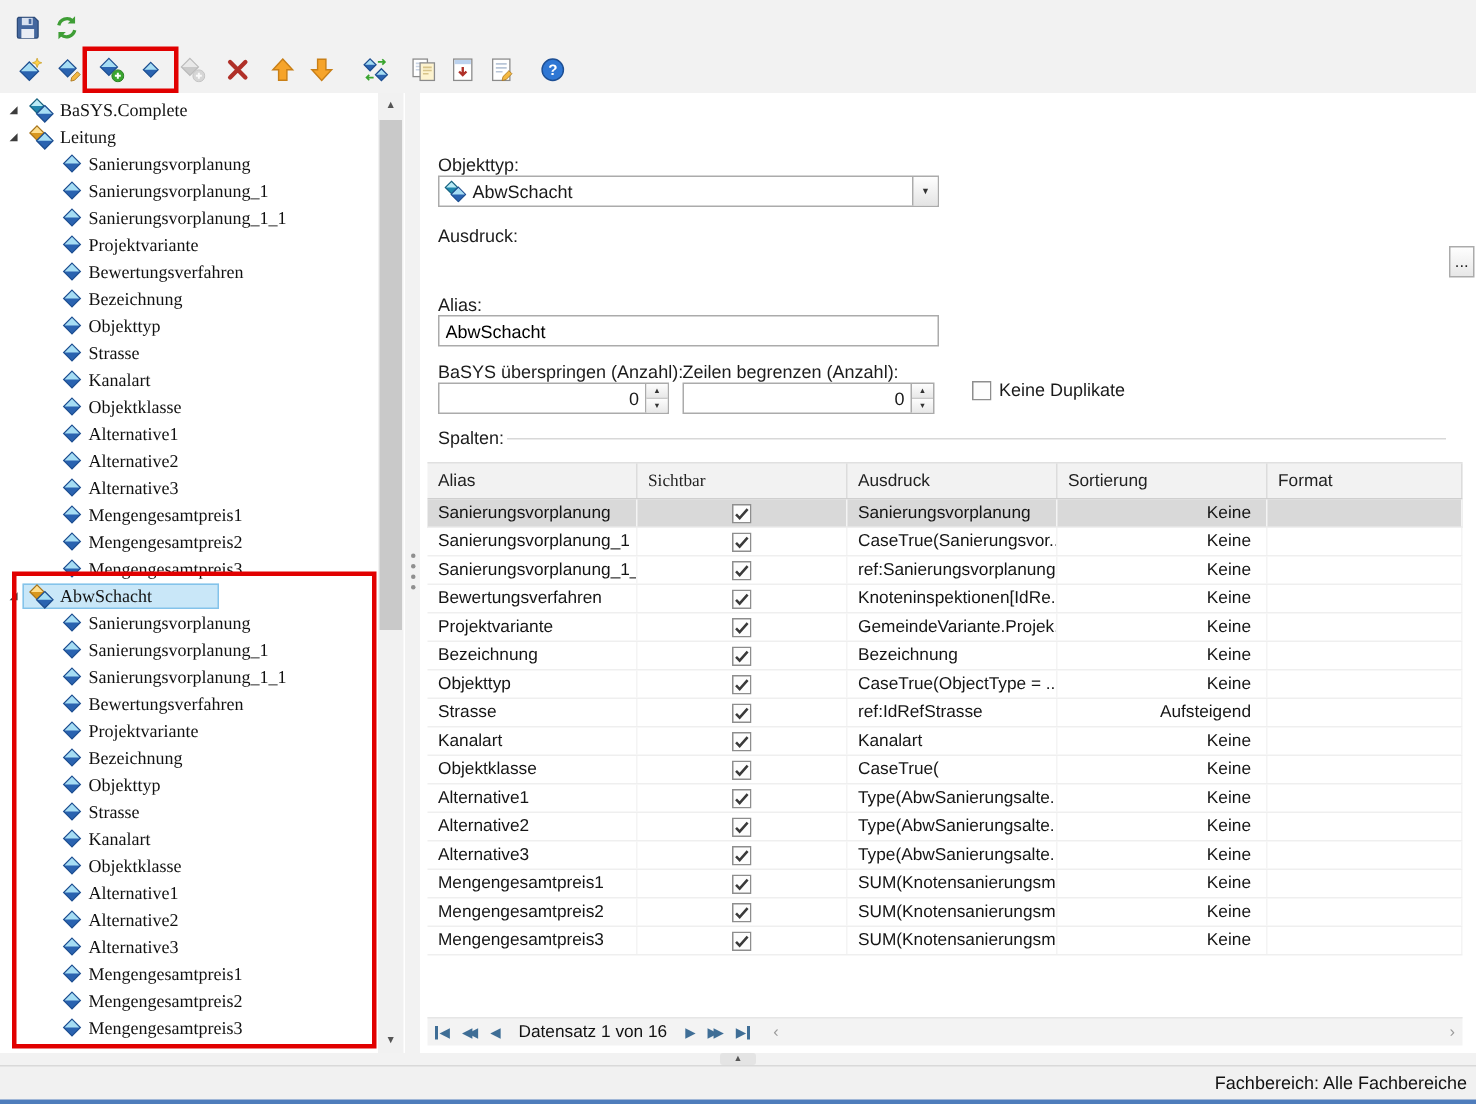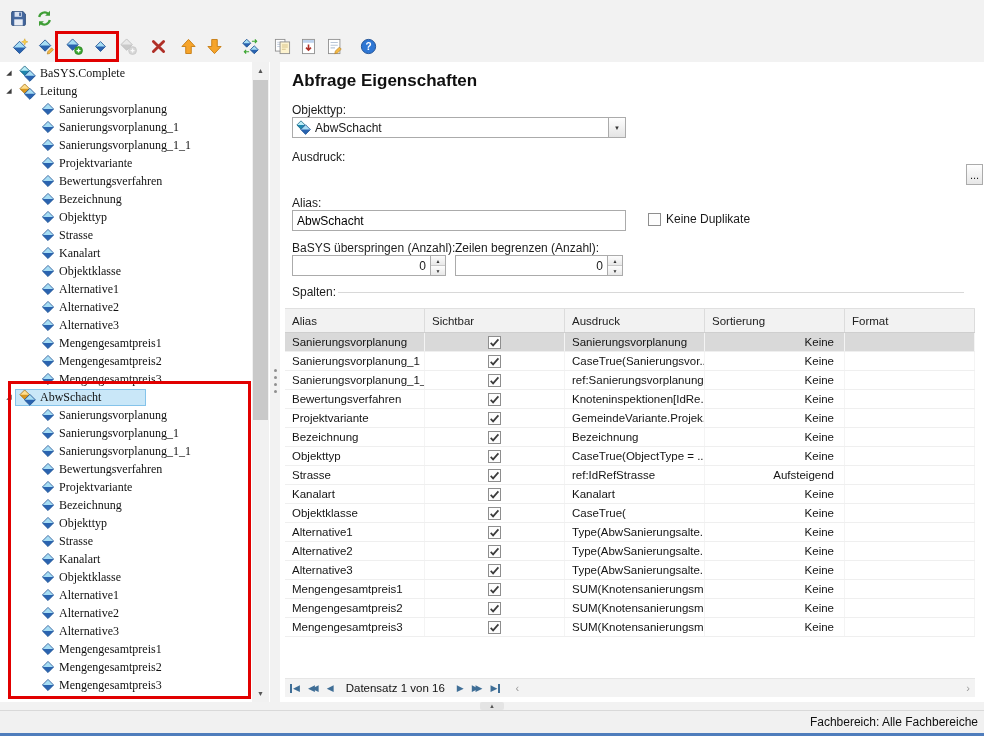--- a/index.html
+++ b/index.html
@@ -51,21 +51,21 @@
   #main{position:absolute;left:280px;top:62px;width:704px;height:640px;background:#fff;}
   #ptitle{position:absolute;left:12px;top:9px;font-size:17px;font-weight:bold;color:#101010;}
   .flabel{position:absolute;font-size:12px;color:#1c1c1c;}
   .field{position:absolute;background:#fff;border:1px solid #ababab;display:flex;align-items:center;}
   .field input{flex:1;min-width:0;border:0;outline:none;font:inherit;font-size:12px;padding:0 4px;background:transparent;height:100%;}
   .combo .cicon{margin-left:3px;display:flex;align-items:center;}
   .combo .cicon svg{width:15px;height:15px;display:block;}
   .combo .cval{flex:1;padding-left:4px;font-size:12px;}
   .dropbtn{width:17px;height:100%;border-left:1px solid #ababab;background:linear-gradient(#fefefe,#e4e4e4);display:flex;align-items:center;justify-content:center;font-size:6px;color:#333;cursor:pointer;}
   .ellips{position:absolute;width:17px;height:21px;border:1px solid #ababab;background:linear-gradient(#fefefe,#e7e7e7);display:flex;align-items:center;justify-content:center;font-size:11px;color:#222;cursor:pointer;}
-  .cbx{position:absolute;display:flex;align-items:center;gap:5px;font-size:12px;cursor:pointer;}
+  .cbx{position:absolute;display:flex;align-items:center;gap:5px;font-size:12px;cursor:pointer;margin-top:41px;}
   .cbx svg{width:13px;height:13px;display:block;}
   .spin .val{flex:1;text-align:right;padding-right:4px;font-size:12px;}
   .spin .btns{width:15px;height:100%;border-left:1px solid #ababab;display:flex;flex-direction:column;}
   .spin .sb{flex:1;display:flex;align-items:center;justify-content:center;font-size:5px;color:#333;background:linear-gradient(#fdfdfd,#e8e8e8);cursor:pointer;}
   .spin .sb + .sb{border-top:1px solid #c9c9c9;}
   .hdiv{position:absolute;height:1px;background:#d8d8d8;}
 
   
   #grid{position:absolute;left:5px;top:246px;width:690px;}
   .ghdr{display:flex;height:25px;background:#f2f2f2;border-top:1px solid #e0e0e0;border-bottom:1px solid #cfcfcf;}
@@ -662,21 +662,20 @@
   </div>
 
   <div id="splitdots">
       <i></i>
       <i></i>
       <i></i>
       <i></i>
     </div>
 
   <div id="main">
-    <div id="ptitle">Abfrage Eigenschaften</div>
 
     <div class="flabel" style="left:12px;top:41px">Objekttyp:</div>
     <div class="field combo" style="left:12px;top:55px;width:334px;height:21px">
       <span class="cicon">
           <svg viewBox="0 0 18 18">
             <path d="M6 1 L11 6 L6 11 L1 6 Z" fill="#b9ecf7"></path>
             <path d="M1 6 L11 6 L6 11 Z" fill="#1f86ad"></path>
             <path d="M6 1 L11 6 L6 11 L1 6 Z" fill="none" stroke="#16627f" stroke-width="0.9"></path>
             <path d="M11.5 5.7 L17.3 11.5 L11.5 17.3 L5.7 11.5 Z" fill="#a6ddf4"></path>
             <path d="M5.7 11.5 L17.3 11.5 L11.5 17.3 Z" fill="#2a63b0"></path>
@@ -720,21 +719,21 @@
           <span class="sb">▼</span>
         </span>
     </div>
 
     <div class="flabel" style="left:12px;top:223px">Spalten:</div>
     <div class="hdiv" style="left:58px;top:230px;width:626px"></div>
 
     <div id="grid">
       <div class="ghdr">
           <div class="ghc" style="width: 140px;">Alias</div>
-          <div class="ghc" style="width: 140px;">Sichtbar</div>
+          <div class="ghc" style="width: 140px; font-family: Liberation Serif, serif;">Sichtbar</div>
           <div class="ghc" style="width: 140px; text-align: right;">Ausdruck</div>
           <div class="ghc" style="width: 140px;">Sortierung</div>
           <div class="ghc" style="width: 130px;">Format</div>
         </div>
       <div class="gbody">
           <div class="grow selrow" style="background: rgb(217, 217, 217);">
             <div class="gc" style="width: 140px;">Sanierungsvorplanung</div>
             <div class="gc center" style="width: 140px;">
               <span class="cb">
                 <svg viewBox="0 0 13 13">

